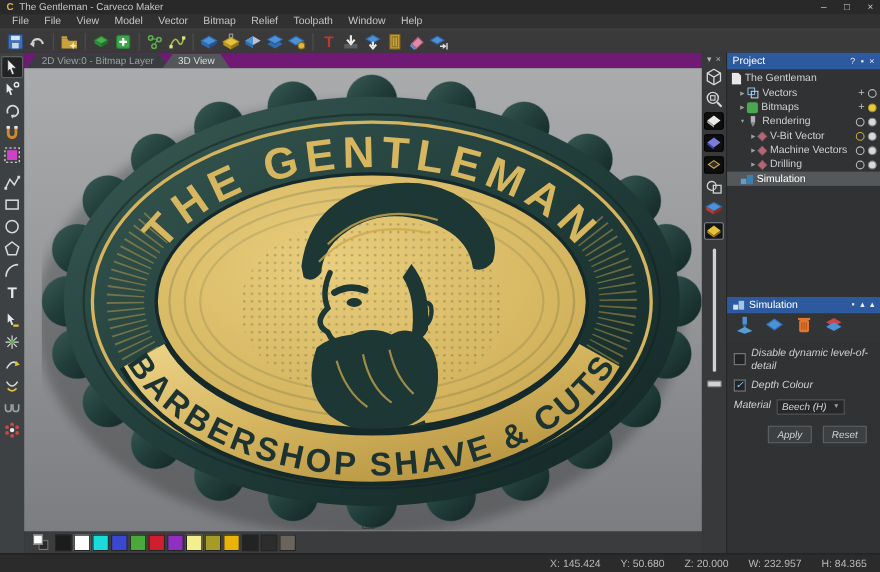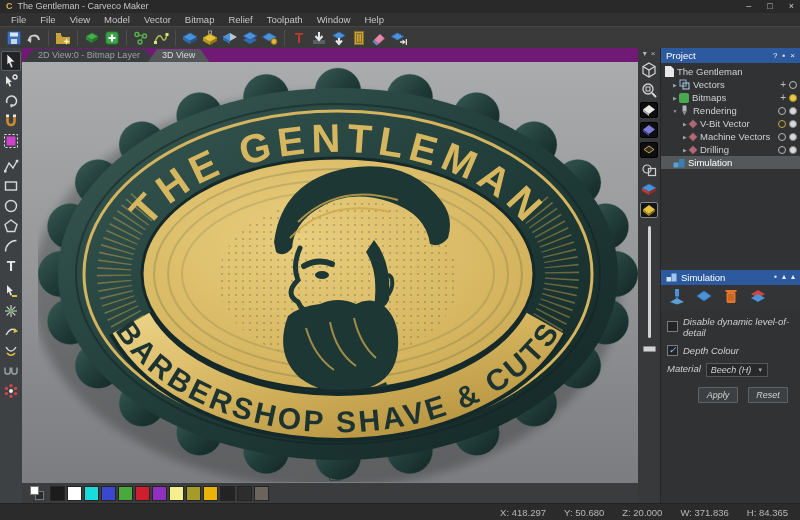--- a/index.html
+++ b/index.html
@@ -681,19 +681,19 @@
           <span class="btn">Apply</span>
           <span class="btn">Reset</span>
         </div>
       </div>
 
       <div class="spacer"></div>
     </div>
   </div>
 
   <div class="statusbar">
-    <span>X: 418.297</span>
+    <span>X: 145.424</span>
     <span>Y: 50.680</span>
     <span>Z: 20.000</span>
-    <span>W: 371.836</span>
+    <span>W: 232.957</span>
     <span>H: 84.365</span>
   </div>
 </div>
 
 </body></html>

